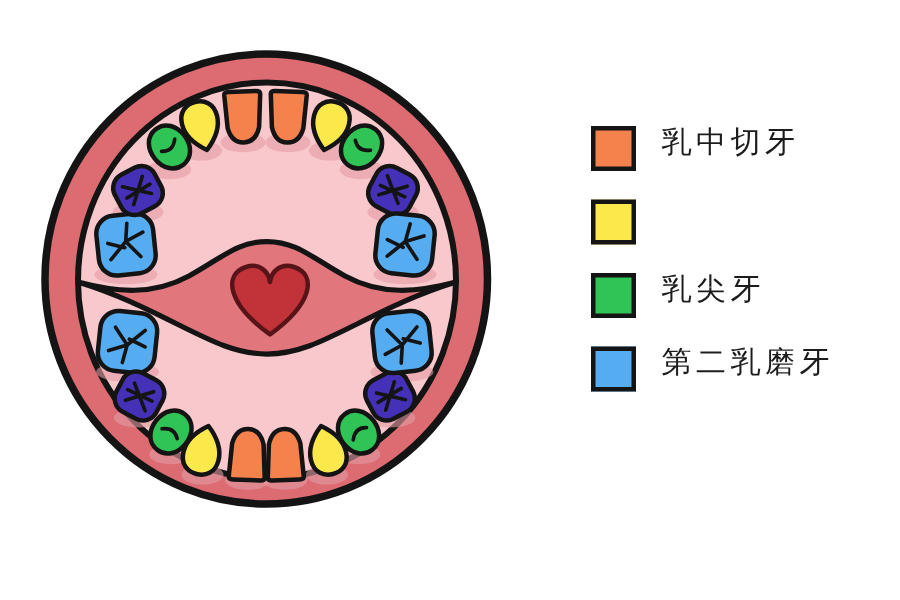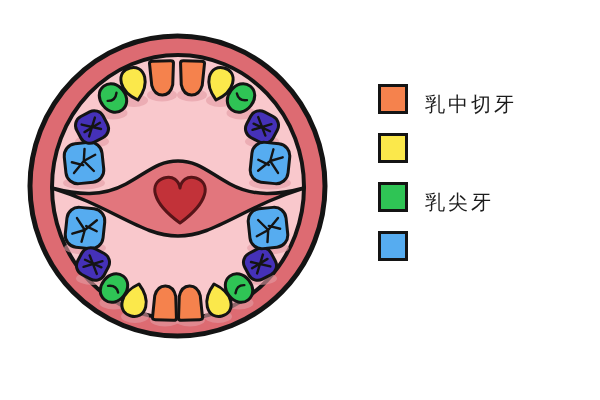--- a/index.html
+++ b/index.html
@@ -6,21 +6,21 @@
   body{
     width:600px;height:400px;overflow:hidden;position:relative;
     background:#ffffff;
     font-family:"DejaVu Sans","Liberation Sans",sans-serif;
   }
   .stage{position:absolute;inset:0;}
   .legend{
     position:absolute;left:378px;top:84px;
     display:flex;flex-direction:column;gap:19px;
   }
-  .legend-row{display:flex;align-items:flex-end;gap:17px;height:30px;}
+  .legend-row{display:flex;align-items:flex-start;gap:17px;height:30px;margin-left:16px;}
   .swatch{
     width:24px;height:24px;border:3px solid #141414;
     background:#ccc;flex:0 0 auto;
   }
   .legend-label{
     font-size:20px;line-height:1;color:#1c1c1c;
     letter-spacing:3px;font-weight:500;white-space:nowrap;
   }
 </style>
 </head>
@@ -154,16 +154,17 @@
     </div>
     <div class="legend-row">
       <div class="swatch" style="background: rgb(251, 232, 75);"></div>
     </div>
     <div class="legend-row">
       <div class="swatch" style="background: rgb(47, 196, 85);"></div>
       <div class="legend-label">乳尖牙</div>
     </div>
     <div class="legend-row">
       <div class="swatch" style="background: rgb(86, 172, 240);"></div>
+      <div class="legend-label">第二乳磨牙</div>
     </div>
   </div>
 
 </div>
 
 </body></html>

